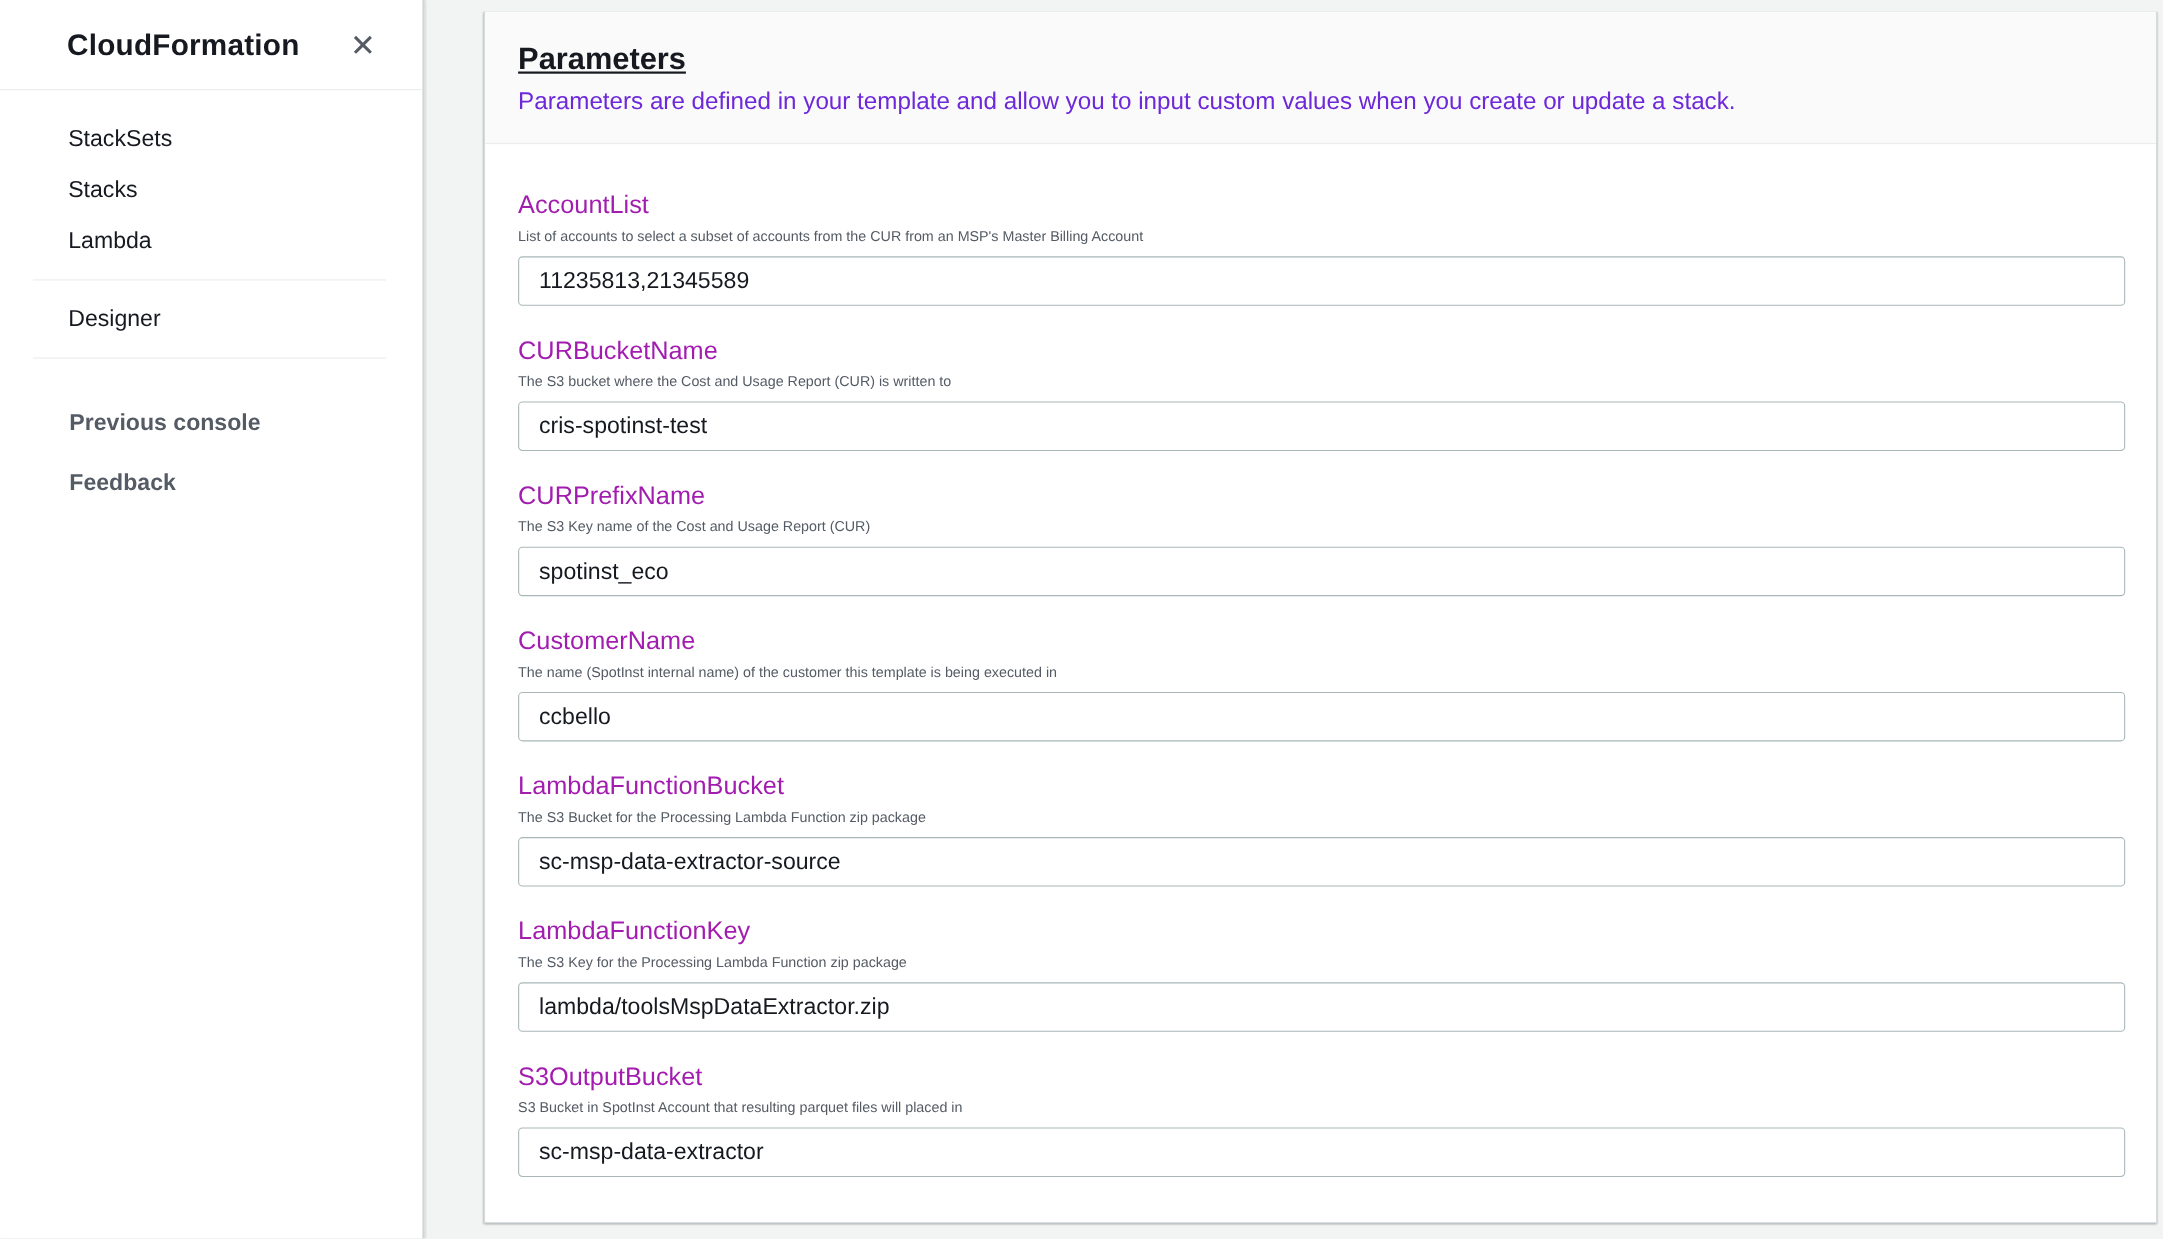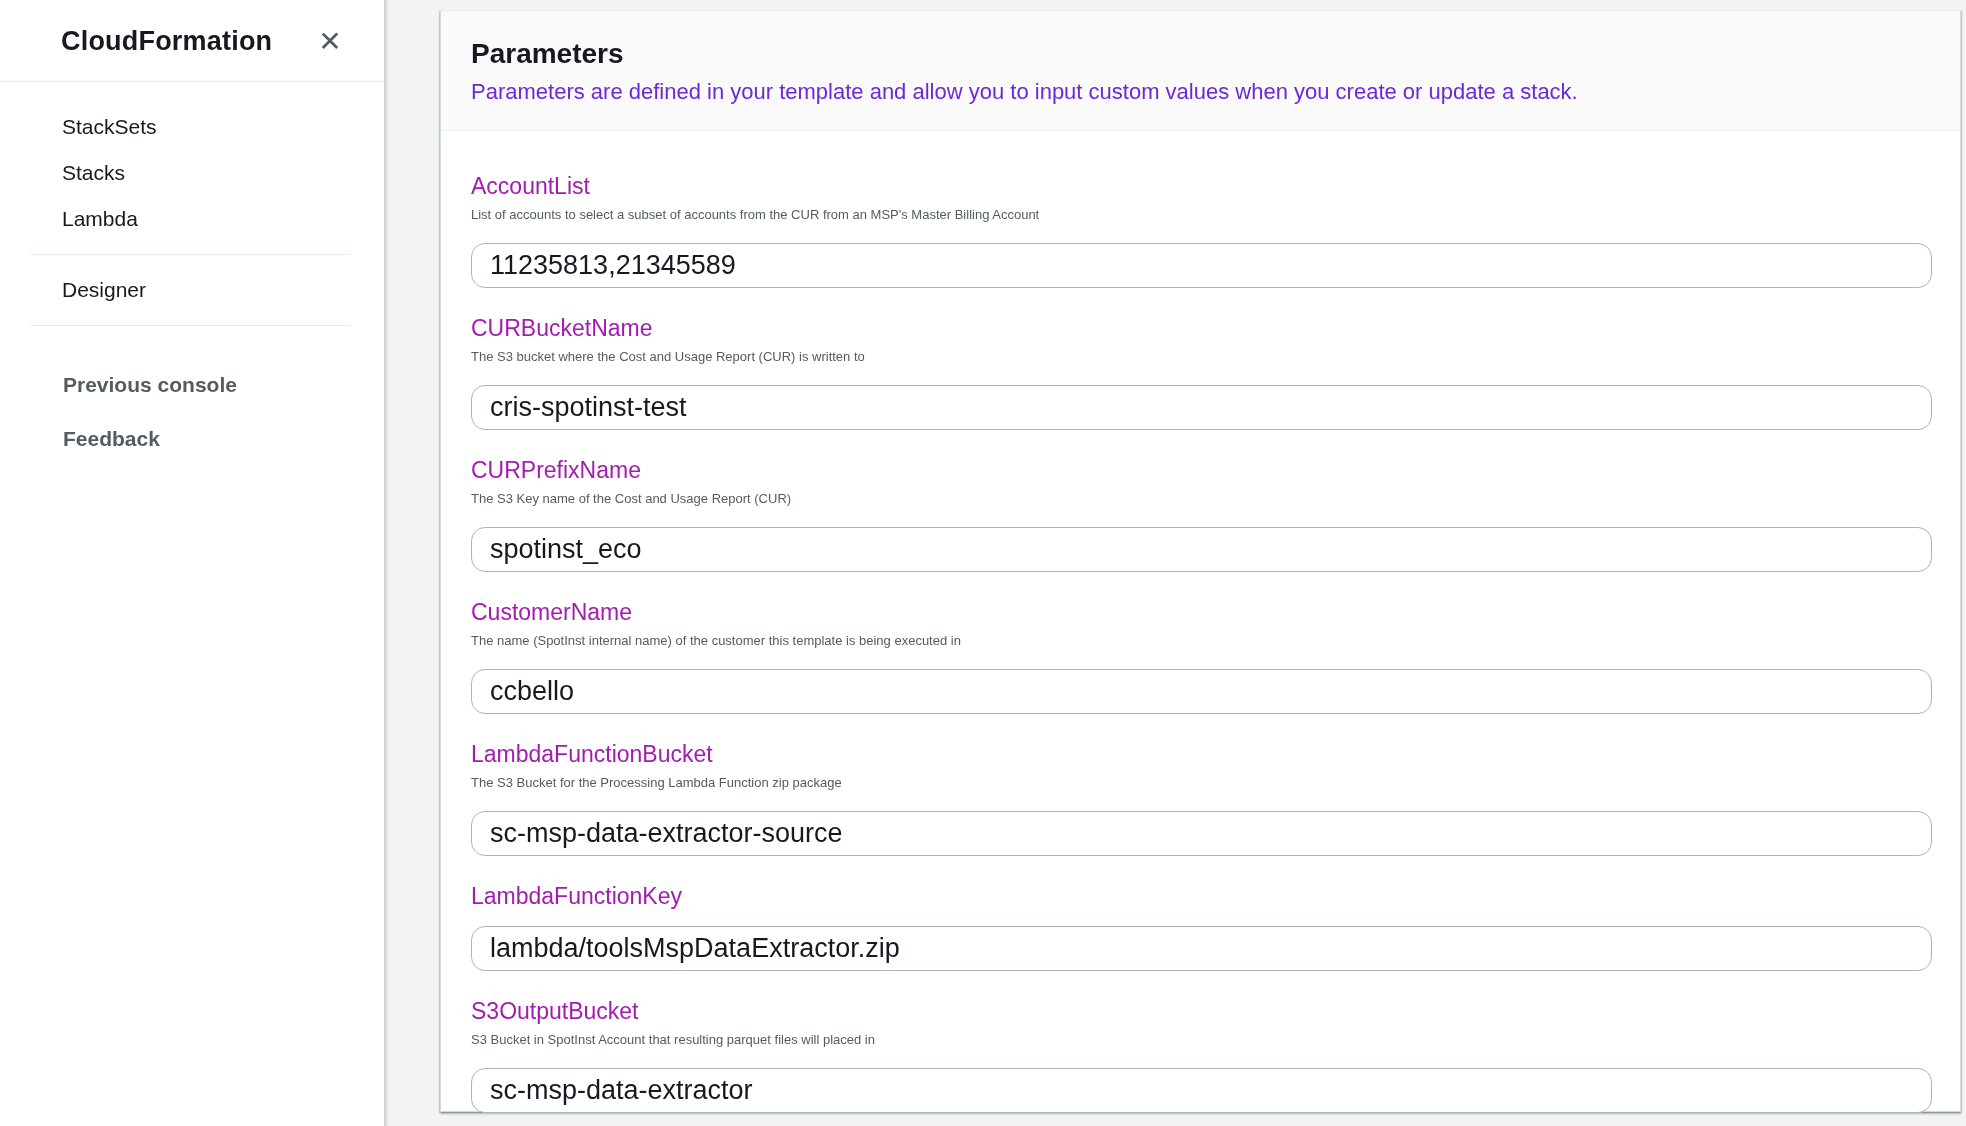--- a/index.html
+++ b/index.html
@@ -67,46 +67,46 @@
     border: 1px solid #d5dbdb;
     border-top-color: #eaeded;
     box-shadow: 0 2px 2px rgba(0,28,36,0.25), 1px 1px 1px rgba(0,28,36,0.12), -1px 1px 1px rgba(0,28,36,0.12);
   }
   .panel-header {
     background: #fafafa;
     padding: 27px 30px 25px 30px;
     border-bottom: 1px solid #eaeded;
   }
   .panel-title {
-    font-size: 28px; font-weight: bold; color: #16191f;
+    font-size: 28px; font-weight: bold; color: #16191f; text-decoration: underline;
   }
   .panel-desc {
     margin-top: 9px;
     font-size: 22px; color: #6d28d9;
   }
   .panel-body { padding: 26px 30px 30px 30px; }
 
   .field { margin-bottom: 27px; }
   .field:last-child { margin-bottom: 0; }
   .field-label {
     font-size: 23px; color: #a21caf; line-height: 27px; margin-top: 16px;
   }
   .field-desc {
     margin-top: 3px;
     font-size: 13px; color: #545b64; line-height: 24px;
   }
   .field-input {
     display: block;
-    margin-top: 16px;
+    margin-top: 6px;
     width: 1461px; height: 45px;
-    border: 1px solid #aab7b8; border-radius: 14px;
+    border: 1px solid #aab7b8; border-radius: 4px;
     background: #ffffff;
     padding: 0 18px;
     font-family: "Liberation Sans", sans-serif;
-    font-size: 27px; color: #16191f;
+    font-size: 21px; color: #16191f;
     outline: none;
   }
 </style>
 </head>
 <body>
 
 <aside class="sidebar">
   <div class="sidebar-header">
     <span class="sidebar-title">CloudFormation</span>
     <button class="close-btn">
@@ -163,20 +163,21 @@
       </div>
 
       <div class="field">
         <div class="field-label">LambdaFunctionBucket</div>
         <div class="field-desc">The S3 Bucket for the Processing Lambda Function zip package</div>
         <input class="field-input" type="text" value="sc-msp-data-extractor-source" style="">
       </div>
 
       <div class="field">
         <div class="field-label">LambdaFunctionKey</div>
+        <div class="field-desc">The S3 Key for the Processing Lambda Function zip package</div>
         <input class="field-input" type="text" value="lambda/toolsMspDataExtractor.zip" style="">
       </div>
 
       <div class="field">
         <div class="field-label">S3OutputBucket</div>
         <div class="field-desc">S3 Bucket in SpotInst Account that resulting parquet files will placed in</div>
         <input class="field-input" type="text" value="sc-msp-data-extractor" style="">
       </div>
 
     </div>

